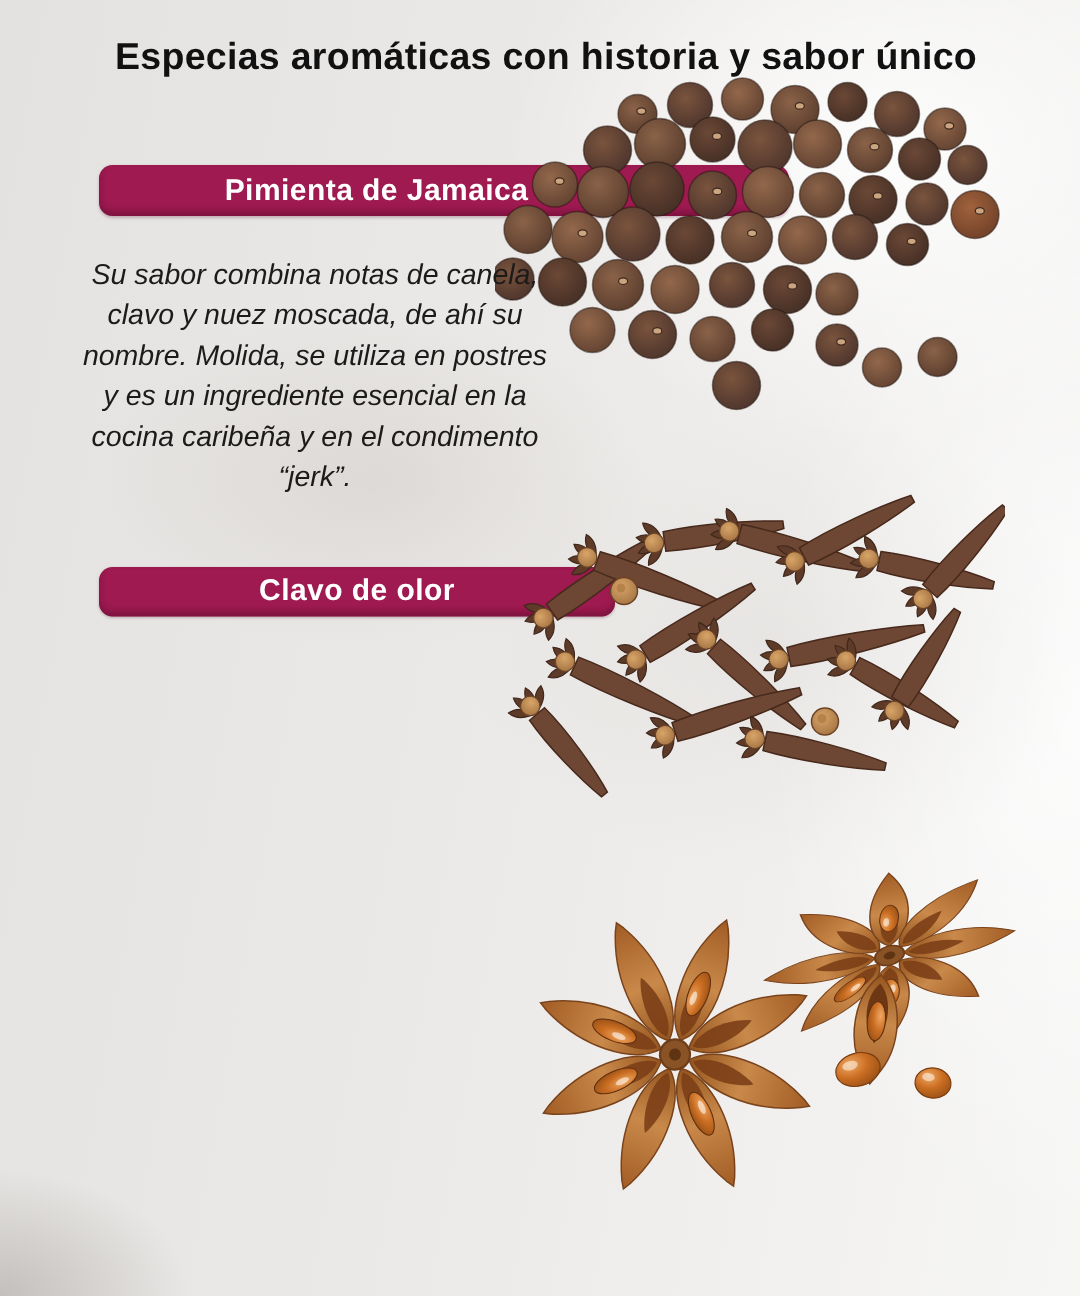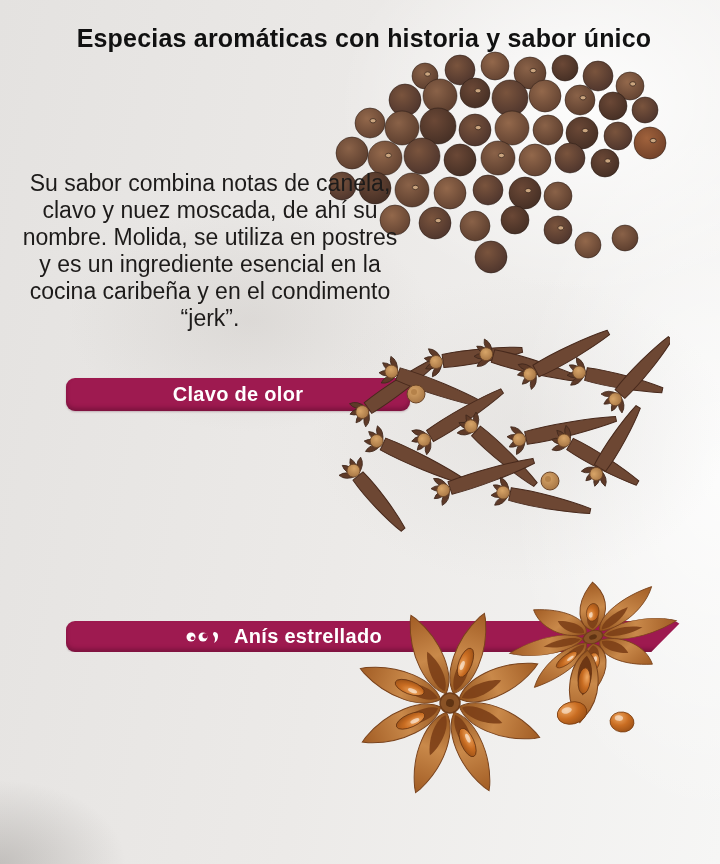--- a/index.html
+++ b/index.html
@@ -29,37 +29,40 @@
     white-space:nowrap;
   }
   #banner-1{left:66px;top:110px;width:370px;padding-right:90px;box-sizing:content-box;z-index:1;}
   #banner-2{left:66px;top:378px;width:344px;height:33px;z-index:1;}
   #banner-3{left:66px;top:621px;width:436px;height:31px;padding-right:180px;z-index:1;
     clip-path:polygon(0 0,100% 0,95% 100%,0 100%);}
   #banner-1,#banner-2,#banner-3{background:#9e1a50;}
   .banner .icon{display:flex;align-items:center;margin-right:12px;}
   .desc{
     position:absolute;margin:0;text-align:center;color:#1d1b1a;
-    font-size:23px;line-height:27px;white-space:pre-line;z-index:3;
+    font-size:19px;line-height:27px;white-space:pre-line;z-index:3;font-style:italic;
   }
   #desc-1{left:16px;top:170px;width:388px;}
   #desc-2{left:14px;top:440px;width:392px;}
   #desc-3{left:14px;top:674px;width:392px;}
   .photo{position:absolute;z-index:2;}
   #allspice-svg{left:330px;top:48px;}
   #cloves-svg{left:298px;top:316px;}
   #staranise-svg{left:350px;top:545px;}
 </style>
 </head>
 <body>
 
 <div id="stage">
 
   <h1 class="title">Especias aromáticas con historia y sabor único</h1>
 
+  <div class="banner" id="banner-1">
+    <span class="label">Pimienta de Jamaica</span>
+  </div>
   <svg class="photo" id="allspice-svg" width="390" height="252" viewBox="0 0 390 252">
       <defs>
         <radialGradient id="bg1" cx="0.4" cy="0.35" r="0.8">
           <stop offset="0%" stop-color="#8a6248"></stop>
           <stop offset="100%" stop-color="#54382a"></stop>
         </radialGradient>
         <radialGradient id="bg2" cx="0.4" cy="0.35" r="0.8">
           <stop offset="0%" stop-color="#7a543d"></stop>
           <stop offset="100%" stop-color="#47302a"></stop>
         </radialGradient>
@@ -412,32 +415,20 @@
           <path d="M-2,0 Q-12,-5.5 -19,0 Q-12,5.5 -2,0 Z" fill="#5e3a28" stroke="#40281c" stroke-width="0.8"></path>
         </g>
         <circle cx="-7" cy="0" r="6.5" fill="url(#budg)" stroke="#6b4426" stroke-width="0.8"></circle>
       </g>
       <circle cx="118" cy="78" r="9" fill="url(#budg)" stroke="#6b4426" stroke-width="1"></circle>
       <circle cx="116" cy="76" r="3" fill="#b5824a"></circle>
       <circle cx="252" cy="165" r="9" fill="url(#budg)" stroke="#6b4426" stroke-width="1"></circle>
       <circle cx="250" cy="163" r="3" fill="#b5824a"></circle>
     </svg>
 
-  <div class="banner" id="banner-3">
-    <span class="icon">
-      <svg width="36" height="16" viewBox="0 0 36 16">
-        <circle cx="5" cy="8" r="4.5" fill="#ffffff"></circle>
-        <circle cx="6.6" cy="9.2" r="1.9" fill="#9e1a50"></circle>
-        <circle cx="17" cy="8" r="4.5" fill="#ffffff"></circle>
-        <circle cx="19" cy="6.8" r="2.6" fill="#9e1a50"></circle>
-        <path d="M28,3 q4,0 4,4 q0,5 -4,7 q2,-4 0,-7 q-2,-2 0,-4 Z" fill="#ffffff"></path>
-      </svg>
-    </span>
-    <span class="label">Anís estrellado</span>
-  </div>
   <svg class="photo" id="staranise-svg" width="370" height="290" viewBox="0 0 370 290">
       <defs>
         <linearGradient id="podg" x1="0" y1="0" x2="1" y2="0">
           <stop offset="0%" stop-color="#94551f"></stop>
           <stop offset="45%" stop-color="#c9894a"></stop>
           <stop offset="100%" stop-color="#a15c24"></stop>
         </linearGradient>
         <radialGradient id="seedg" cx="0.35" cy="0.3" r="0.9">
           <stop offset="0%" stop-color="#f0a862"></stop>
           <stop offset="45%" stop-color="#c96d22"></stop>

